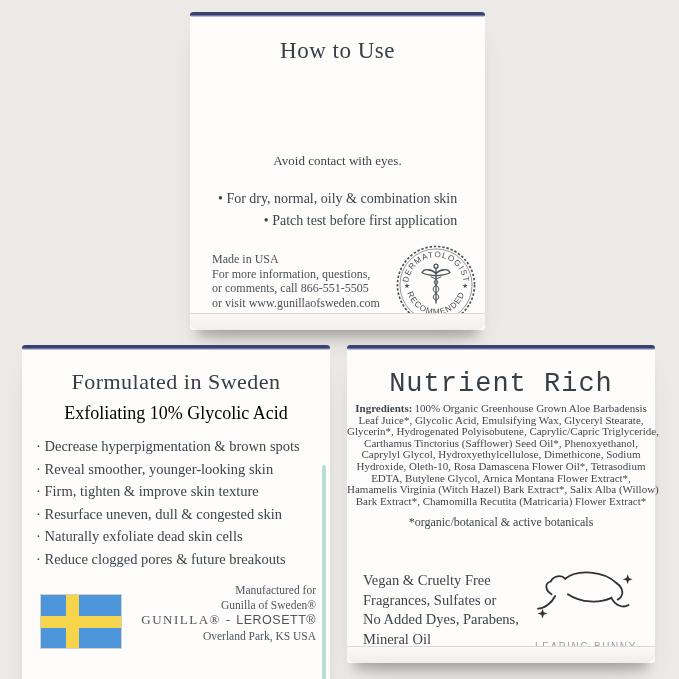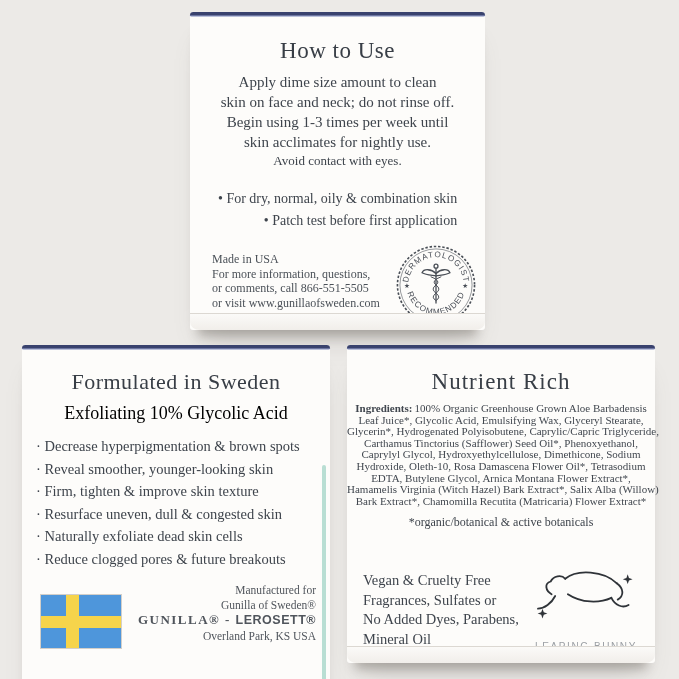--- a/index.html
+++ b/index.html
@@ -42,49 +42,43 @@
   .l-title{top:24px;font-size:22px;letter-spacing:.5px;color:#383e46;}
   .l-sub{top:58px;font-size:18px;color:#000000;}
   .l-bullets{position:absolute;top:90px;left:14px;font-size:14.5px;line-height:22.5px;text-align:left;}
   .l-bullets div::before{content:"·  ";}
   .teal-strip{position:absolute;right:4px;top:120px;bottom:16px;width:4px;background:#b9ded3;border-radius:2px;}
   .flag{position:absolute;left:18px;top:249px;width:82px;height:55px;background:#4e96db;border:1px solid #d3cfc9;box-sizing:border-box;}
   .flag .vbar{position:absolute;top:0;bottom:0;left:25px;width:13px;background:#f6d44b;}
   .flag .hbar{position:absolute;left:0;right:0;top:21px;height:12px;background:#f6d44b;}
   .l-mfr{position:absolute;right:14px;top:238px;text-align:right;font-size:11.5px;line-height:14.5px;color:#515archive761;}
   .l-mfr{color:#50555c;}
-  .brand-line{font-size:13px;letter-spacing:1.5px;margin:1px 0;font-weight:bold;}
+  .brand-line{font-size:13px;letter-spacing:1.5px;margin:1px 0;}
   .brand-sans{font-family:"Liberation Sans",sans-serif;font-size:12.5px;letter-spacing:.5px;}
 
   
   #box-right{left:347px;top:345px;width:308px;height:318px;}
-  .r-title{top:24px;font-size:23px;letter-spacing:1px;color:#383e46;}
+  .r-title{top:24px;font-size:27px;letter-spacing:1px;color:#383e46;font-family:Liberation Mono, monospace;}
   .r-ing{top:58px;font-size:11px;line-height:11.6px;color:#41474f;}
   .r-ing div{white-space:nowrap;}
   .r-ing b{margin-right:2px;}
   .r-note{top:170px;font-size:12px;}
   .r-claims{position:absolute;left:16px;top:226px;font-size:14.5px;line-height:19.5px;text-align:left;}
   .bunny{position:absolute;right:10px;top:222px;width:118px;text-align:center;}
   .bunny-label{font-family:"Liberation Sans",sans-serif;font-size:10px;letter-spacing:1.6px;color:#9a9ea3;margin-top:12px;}
   .bunny-sub{font-family:"Liberation Sans",sans-serif;font-size:7px;letter-spacing:1.6px;color:#9a9ea3;margin-top:1px;}
 </style>
 </head>
 <body>
 
 <div class="scene">
 
   <div class="box" id="box-top">
     <div class="centered t-title">How to Use</div>
 
-    <div class="centered t-usage">
-      <div>Apply dime size amount to clean</div>
-      <div>skin on face and neck; do not rinse off.</div>
-      <div>Begin using 1-3 times per week until</div>
-      <div>skin acclimates for nightly use.</div>
-    </div>
 
     <div class="centered t-caution">Avoid contact with eyes.</div>
 
     <div class="t-bullets">
       <div>For dry, normal, oily &amp; combination skin</div>
       <div>Patch test before first application</div>
     </div>
 
     <div class="t-footer">
       <div>Made in USA</div>

